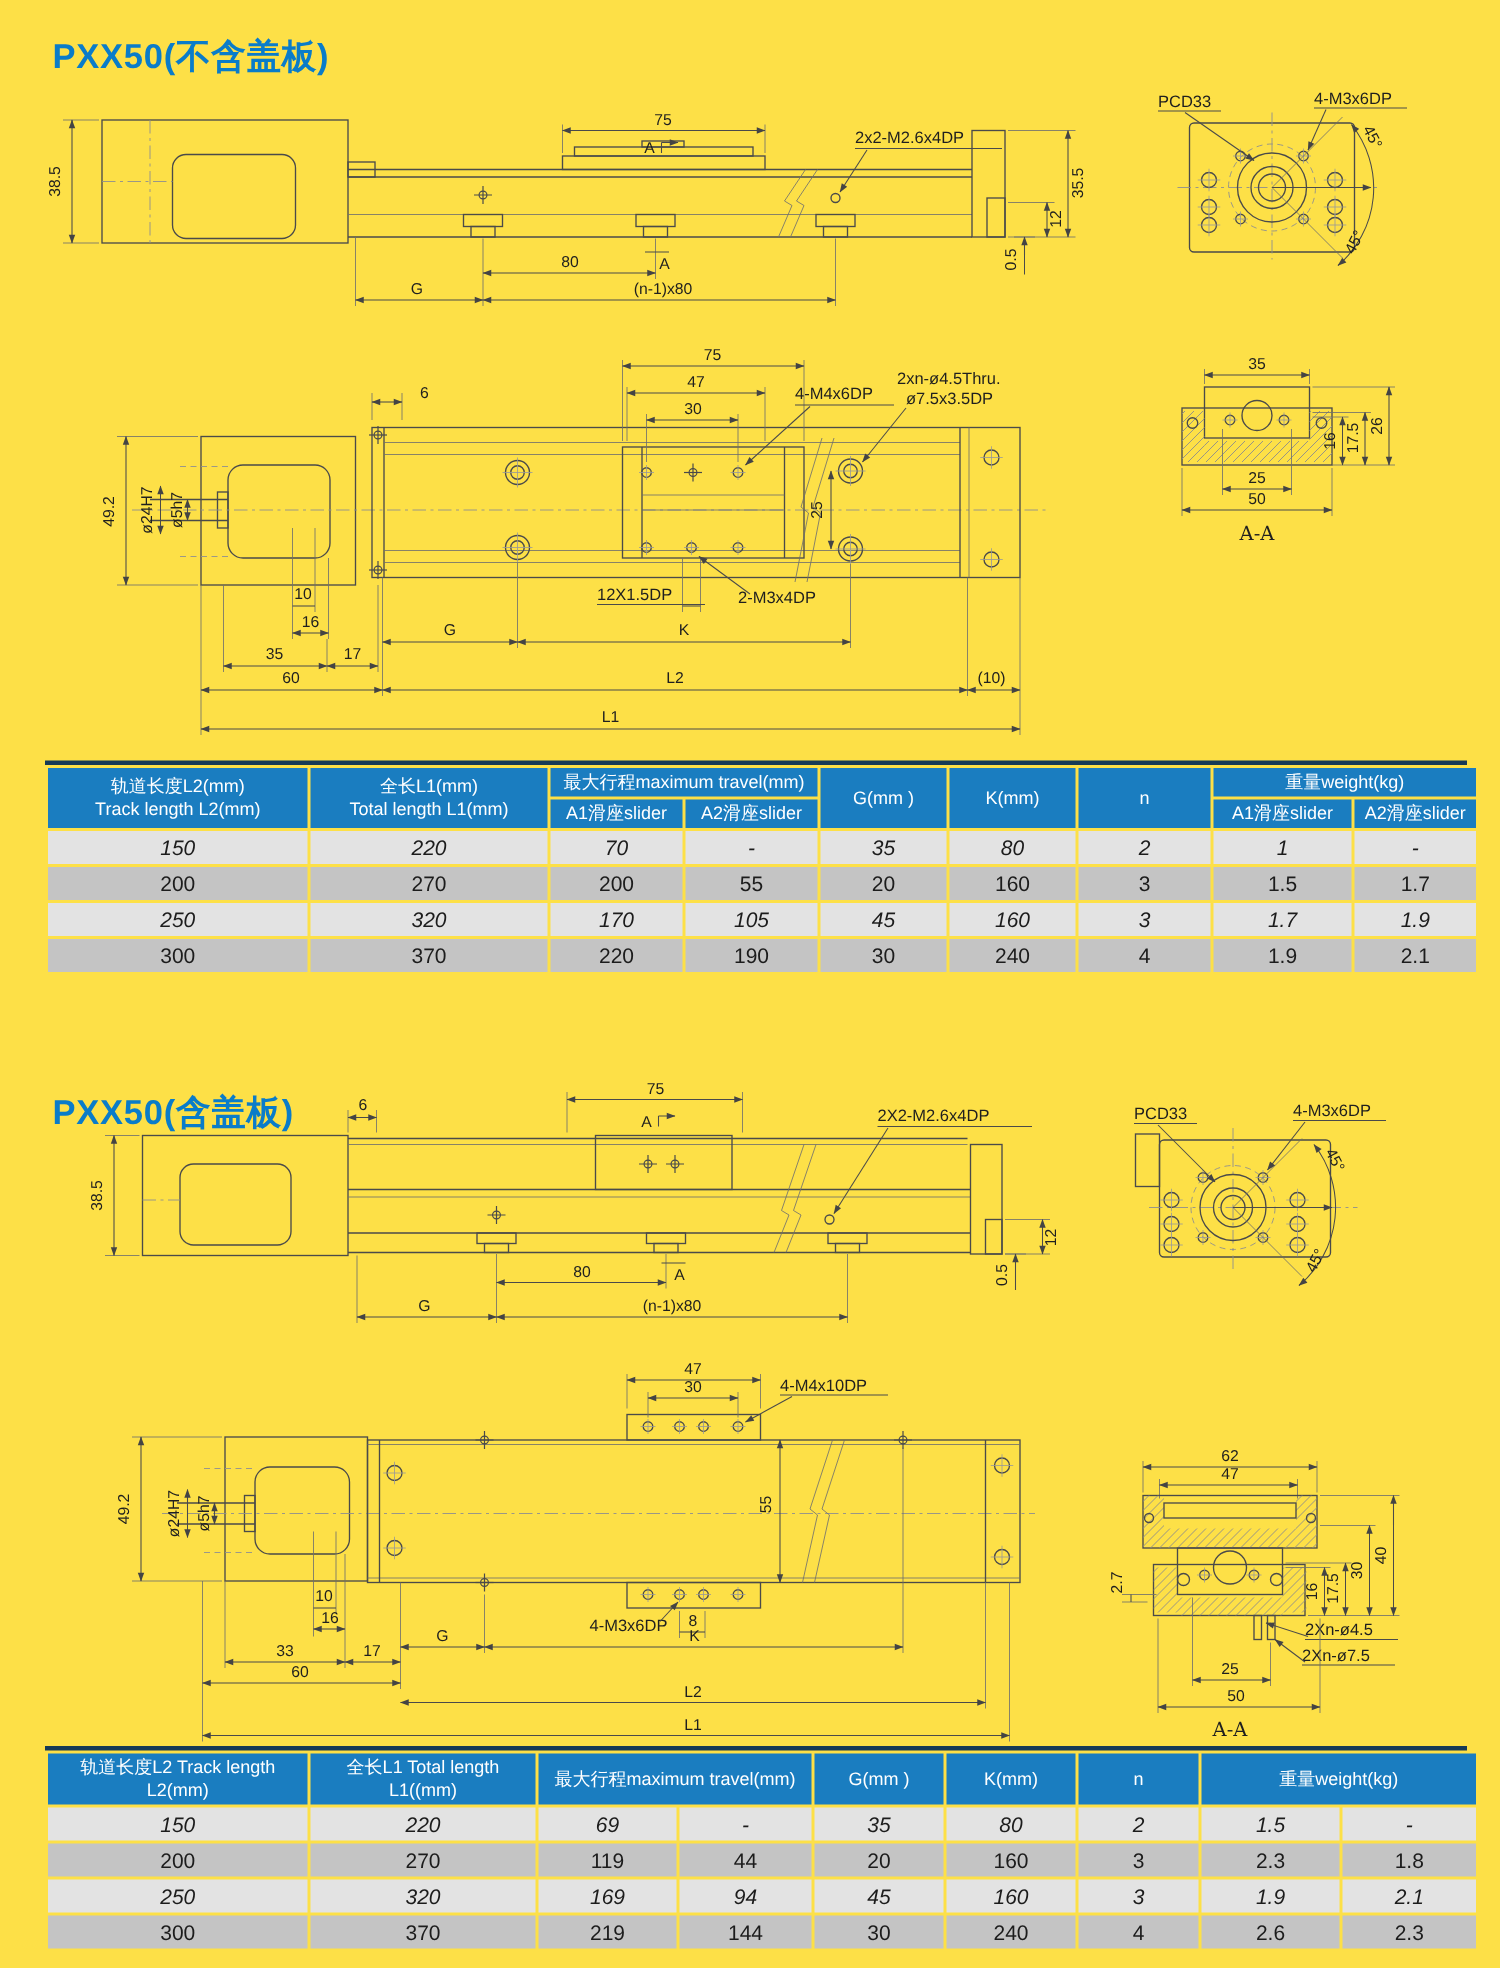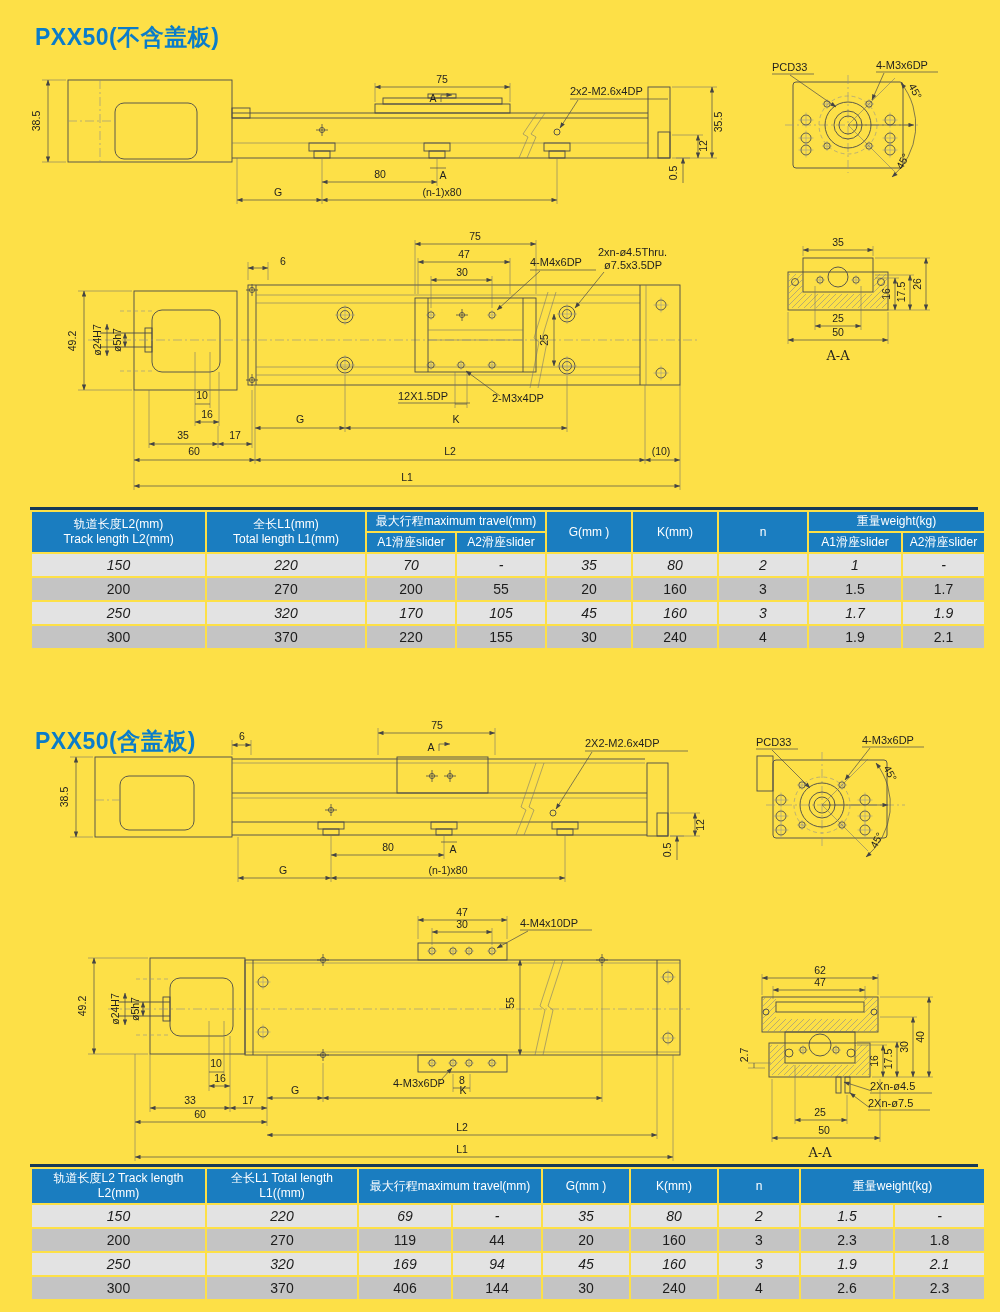--- a/index.html
+++ b/index.html
@@ -407,21 +407,21 @@
             <td>45</td>
             <td>160</td>
             <td>3</td>
             <td>1.7</td>
             <td>1.9</td>
         </tr>
         <tr class="r-dark">
           <td>300</td>
             <td>370</td>
             <td>220</td>
-            <td>155</td>
+            <td>190</td>
             <td>30</td>
             <td>240</td>
             <td>4</td>
             <td>1.9</td>
             <td>2.1</td>
         </tr>
       </tbody>
     </table>
   </div>
 
@@ -771,21 +771,21 @@
             <td>94</td>
             <td>45</td>
             <td>160</td>
             <td>3</td>
             <td>1.9</td>
             <td>2.1</td>
         </tr>
         <tr class="r-dark">
           <td>300</td>
             <td>370</td>
-            <td>406</td>
+            <td>219</td>
             <td>144</td>
             <td>30</td>
             <td>240</td>
             <td>4</td>
             <td>2.6</td>
             <td>2.3</td>
         </tr>
       </tbody>
     </table>
   </div>

